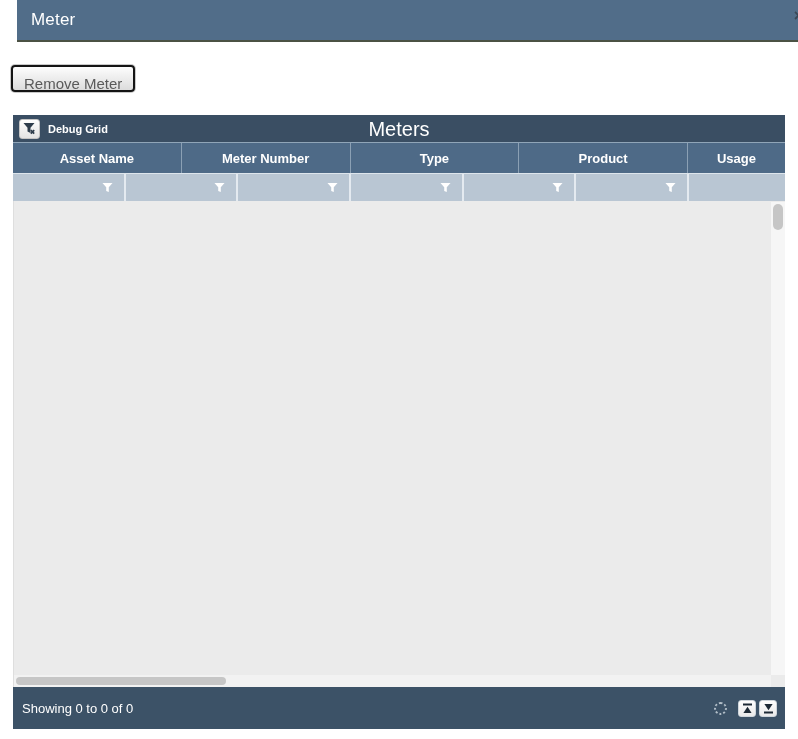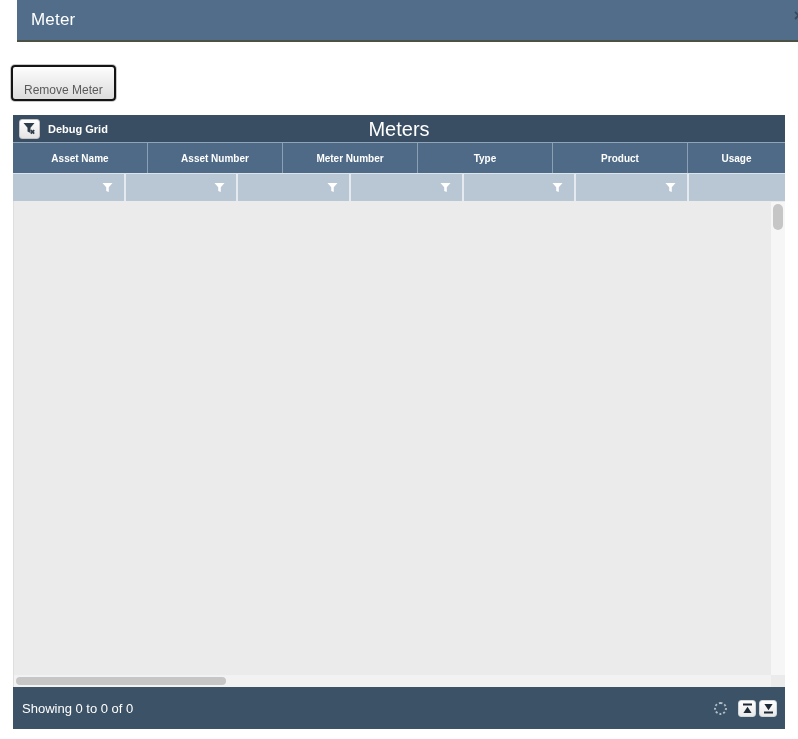--- a/index.html
+++ b/index.html
@@ -25,23 +25,23 @@
   }
   .modal-close {
     position: absolute; right: 12px; top: 8px;
     color: #3b4856; font-size: 16px; font-weight: 700;
     cursor: pointer; line-height: 16px;
   }
 
   
   .btn-remove {
     position: absolute; left: 11px; top: 65px;
-    height: 27px; padding: 16px 11px;
+    height: 27px; padding: 8px 11px;
     font-family: "Liberation Sans", sans-serif;
-    font-size: 12px; color: #5a5a5a;
+    font-size: 15px; color: #5a5a5a;
     background: linear-gradient(#fdfdfd, #dcdcdc);
     border: 2px solid #141414; border-radius: 4px;
     box-shadow: 0 0 0 1px #c9c9c9;
     cursor: pointer;
   }
 
   
   .grid {
     position: absolute; left: 13px; top: 115px; width: 772px;
   }
@@ -73,21 +73,21 @@
   }
 
   
   .grid-colheaders {
     display: flex; height: 30px;
     background: #4e6a87;
   }
   .col-cell {
     flex: 1 1 0;
     display: flex; align-items: center; justify-content: center;
-    color: #ffffff; font-size: 10px; font-weight: 600;
+    color: #ffffff; font-size: 13px; font-weight: 600;
     border-left: 1px solid #8ba0b4;
     cursor: pointer; white-space: nowrap; overflow: hidden;
   }
   .col-cell:first-child { border-left: none; }
   .col-cell.last { flex: 0 0 98px; }
 
   
   .grid-filterrow {
     display: flex; height: 28px;
     background: #b9c6d3;
@@ -171,21 +171,20 @@
           <path d="M7.8,8.2 l3.4,3.4 M11.2,8.2 l-3.4,3.4" stroke="#2e3d4c" stroke-width="1.7"></path>
         </svg>
       </span>
     </div>
     <div class="debug-label">Debug Grid</div>
     <div class="grid-title">Meters</div>
   </div>
 
   <div class="grid-colheaders">
     <div class="col-cell">Asset Name</div>
-    <div class="col-cell">Asset Number</div>
     <div class="col-cell">Meter Number</div>
     <div class="col-cell">Type</div>
     <div class="col-cell">Product</div>
     <div class="col-cell last">Usage</div>
   </div>
 
   <div class="grid-filterrow">
     <div class="filter-cell">
       <span>
         <svg width="11" height="11" viewBox="0 0 12 12">

